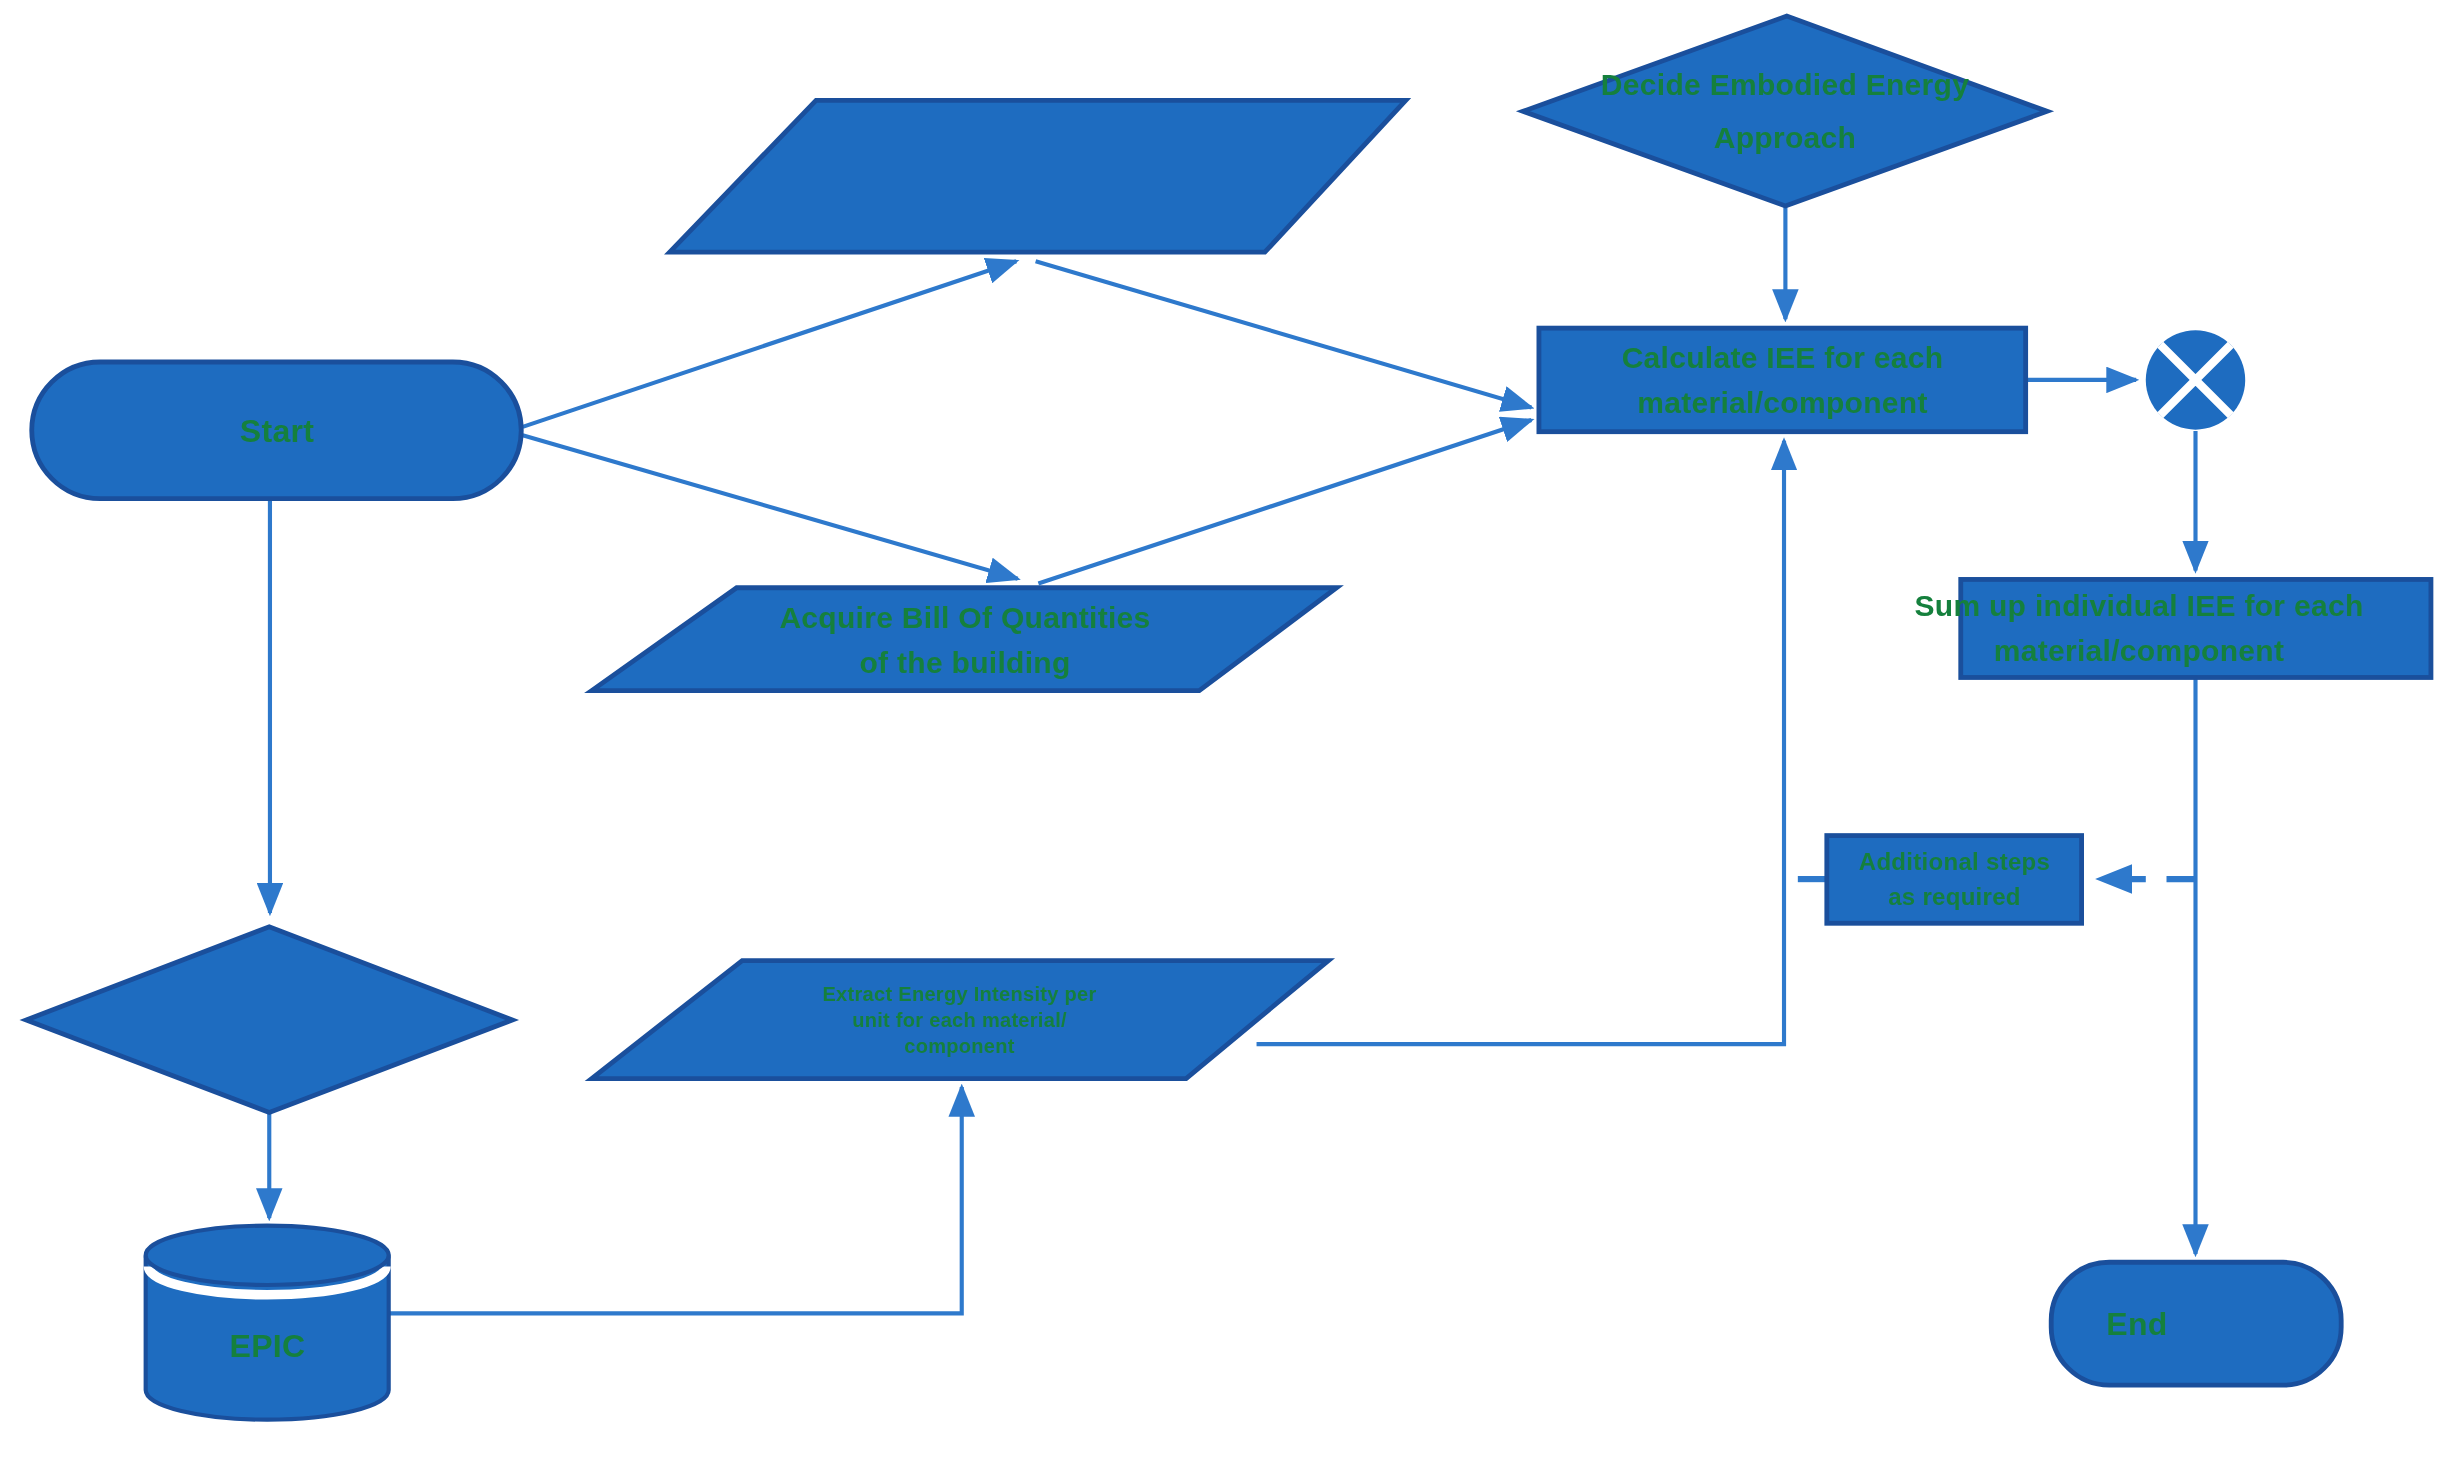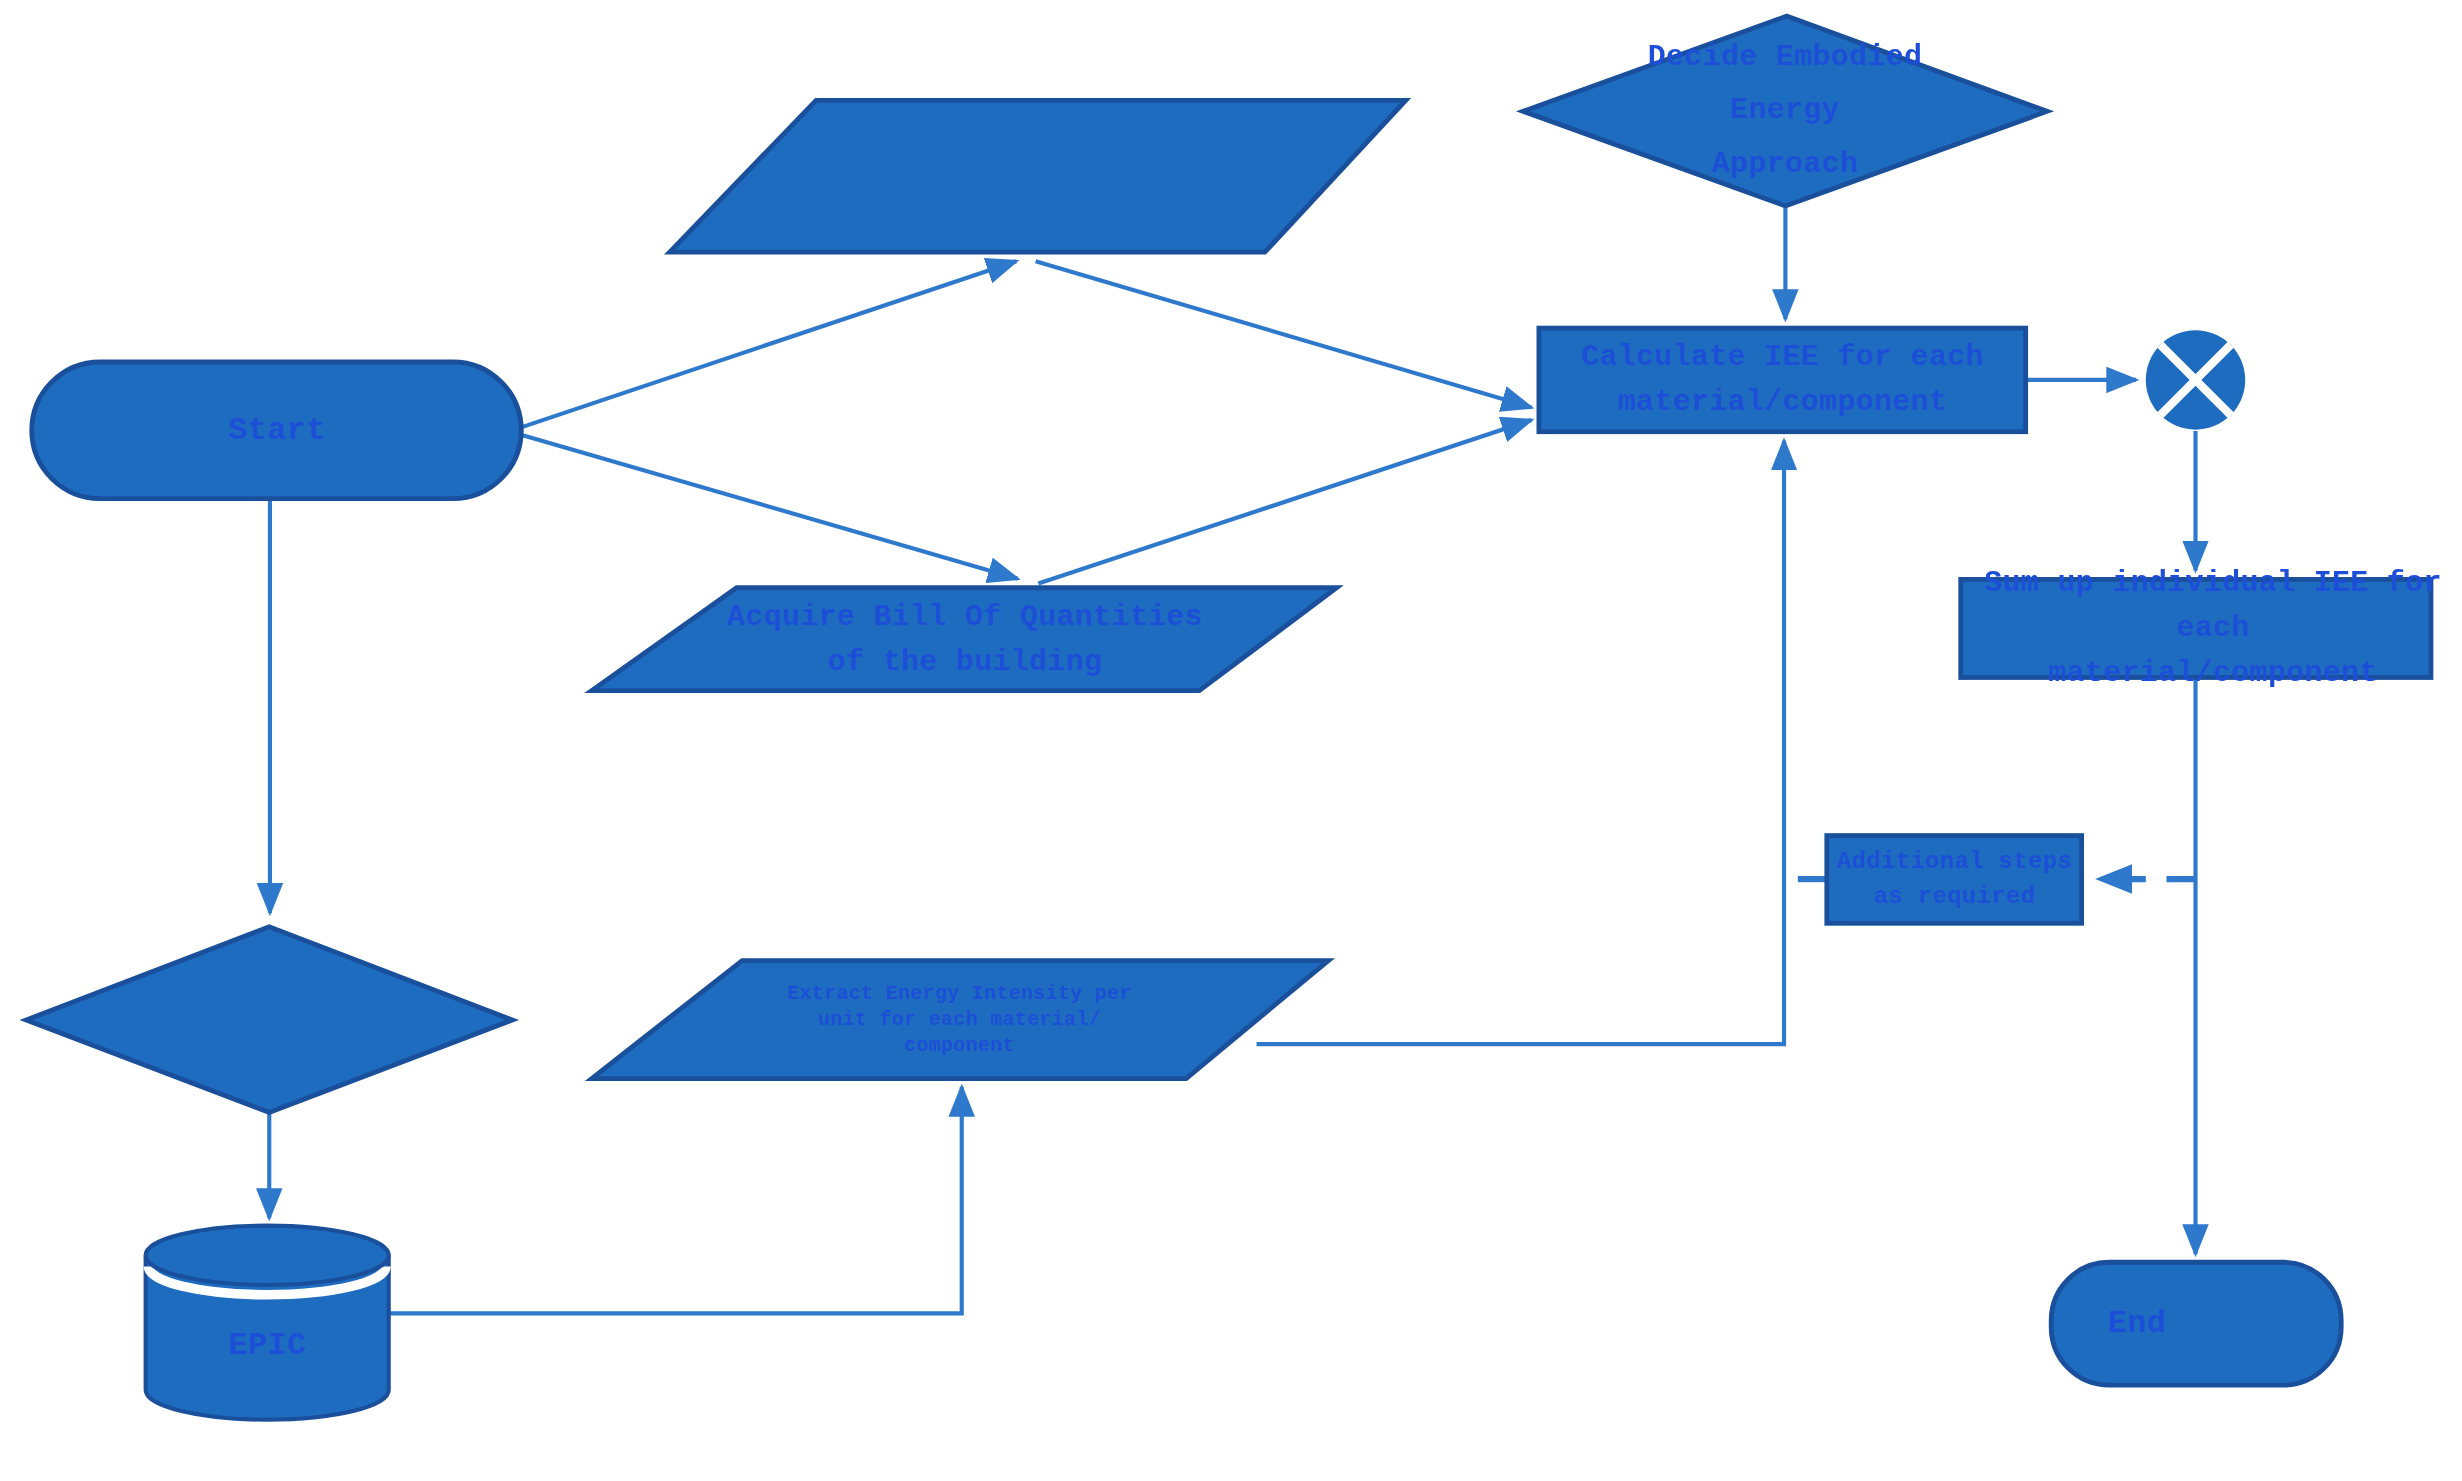--- a/index.html
+++ b/index.html
@@ -8,26 +8,25 @@
     width:2462px;height:1482px;
     background:#ffffff;
     font-family:"Liberation Sans",sans-serif;
     overflow:hidden;
   }
   .canvas svg{position:absolute;left:0;top:0;width:2462px;height:1482px;}
   .node-label{
     position:absolute;
     display:flex;align-items:center;justify-content:center;
     text-align:center;
-    color:#1d4ed8;
+    color:#15803d;
     font-weight:bold;
     white-space:pre-line;
     pointer-events:none;
     letter-spacing:0.3px;
-    font-family:Liberation Mono, monospace;
   }
   .fs-lg{font-size:32px;line-height:1.5;}
   .fs-md{font-size:30px;line-height:1.5;}
   .fs-md-wide{font-size:30px;line-height:1.78;}
   .fs-3line{font-size:20px;line-height:1.3;}
   .fs-diamond3{font-size:30px;line-height:1.42;}
   .fs-sm{font-size:24px;line-height:1.45;}
 </style>
 </head>
 <body>
@@ -99,21 +98,21 @@
 
   <div class="node-label fs-lg" style="left:32px;top:362px;width:490px;height:137px;">Start</div>
 
 
   <div class="node-label fs-md-wide" style="left:1585px;top:40px;width:400px;height:142px;">Decide Embodied Energy
 Approach</div>
 
   <div class="node-label fs-md" style="left:1539px;top:328px;width:487px;height:104px;">Calculate IEE for each
 material/component</div>
 
-  <div class="node-label fs-md" style="left:1978px;top:579px;width:470px;height:98px;">Sum up individual IEE for each
+  <div class="node-label fs-md" style="left:1904px;top:579px;width:470px;height:98px;">Sum up individual IEE for each
 material/component</div>
 
   <div class="node-label fs-md" style="left:675px;top:588px;width:580px;height:103px;">Acquire Bill Of Quantities
 of the building</div>
 
   <div class="node-label fs-sm" style="left:1827px;top:836px;width:255px;height:88px;">Additional steps
 as required</div>
 
 
   <div class="node-label fs-3line" style="left:649px;top:961px;width:621px;height:118px;">Extract Energy Intensity per

